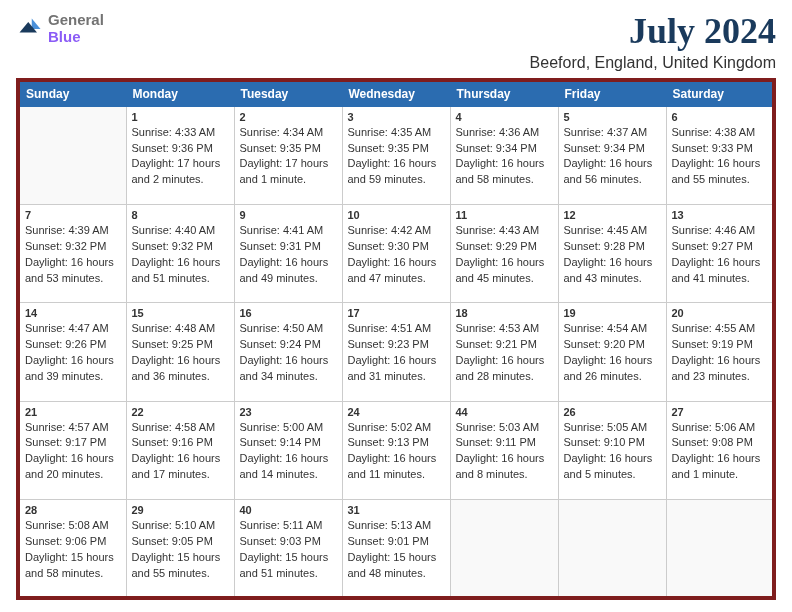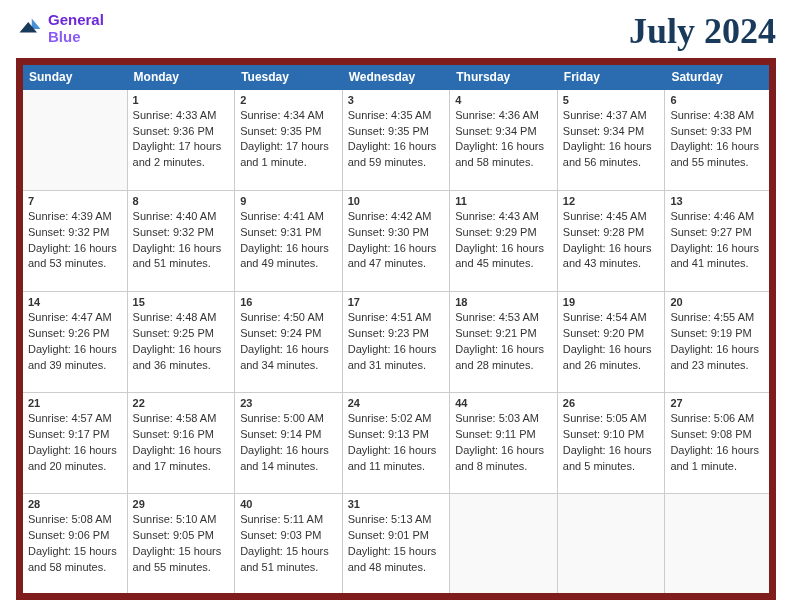--- a/index.html
+++ b/index.html
@@ -28,21 +28,21 @@
       align-items: center;
       gap: 4px;
     }
     .logo-text {
       font-size: 15px;
       font-weight: bold;
       color: #1a3a5c;
       line-height: 1.1;
     }
     .logo-text span {
-      color: #6d28d9;
+      color: #737373;
     }
     .logo-icon {
       width: 28px;
       height: 28px;
     }
     .title-block {
       text-align: right;
     }
     .main-title {
       font-size: 36px;
@@ -51,21 +51,21 @@
       line-height: 1.1;
       font-family: Liberation Serif, serif;
     }
     .subtitle {
       font-size: 16px;
       color: #333;
       margin-top: 2px;
     }
     .calendar {
       flex: 1;
-      border: 7px solid #7f1d1d;
+      border: 4px solid #7f1d1d;
       border-collapse: collapse;
       width: 100%;
       table-layout: fixed;
     }
     .calendar th {
       background: #2b6cb0;
       color: #fff;
       font-size: 12px;
       font-weight: bold;
       text-align: left;
@@ -105,20 +105,21 @@
         <polygon points="18,4 28,16 18,16" fill="#4a90d9"></polygon>
         <polygon points="14,8 24,20 4,20" fill="#1a3a5c"></polygon>
       </svg>
       <div class="logo-text">
         <div><span>General</span></div>
         <div><span style="color:#8b5cf6">Blue</span></div>
       </div>
     </div>
     <div class="title-block">
       <div class="main-title">July 2024</div>
+      <div class="subtitle">Beeford, England, United Kingdom</div>
     </div>
   </div>
 
   <table class="calendar">
     <thead>
       <tr>
         <th>Sunday</th>
         <th>Monday</th>
         <th>Tuesday</th>
         <th>Wednesday</th>

